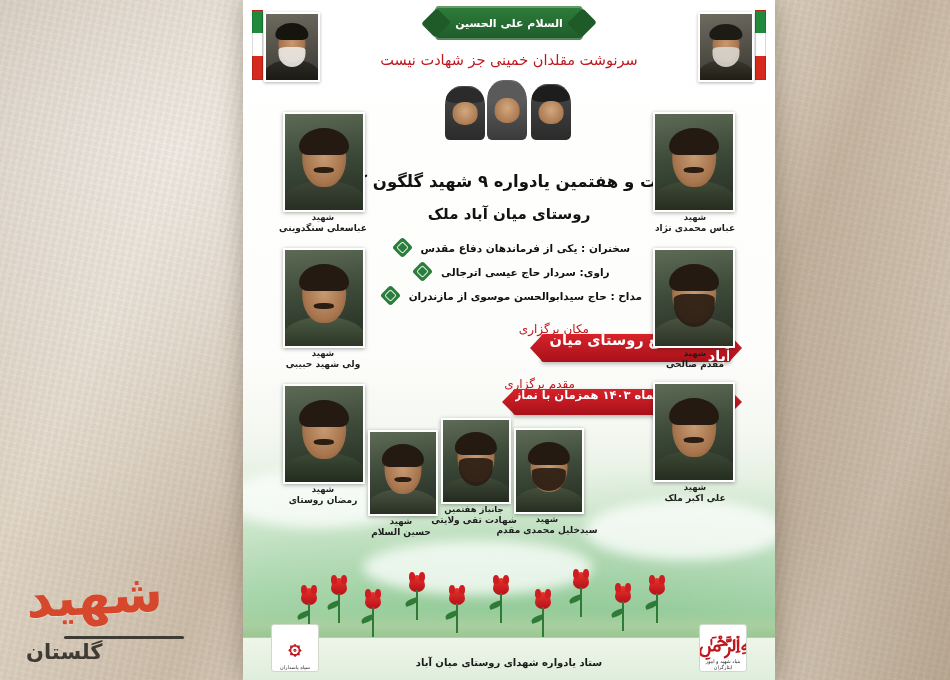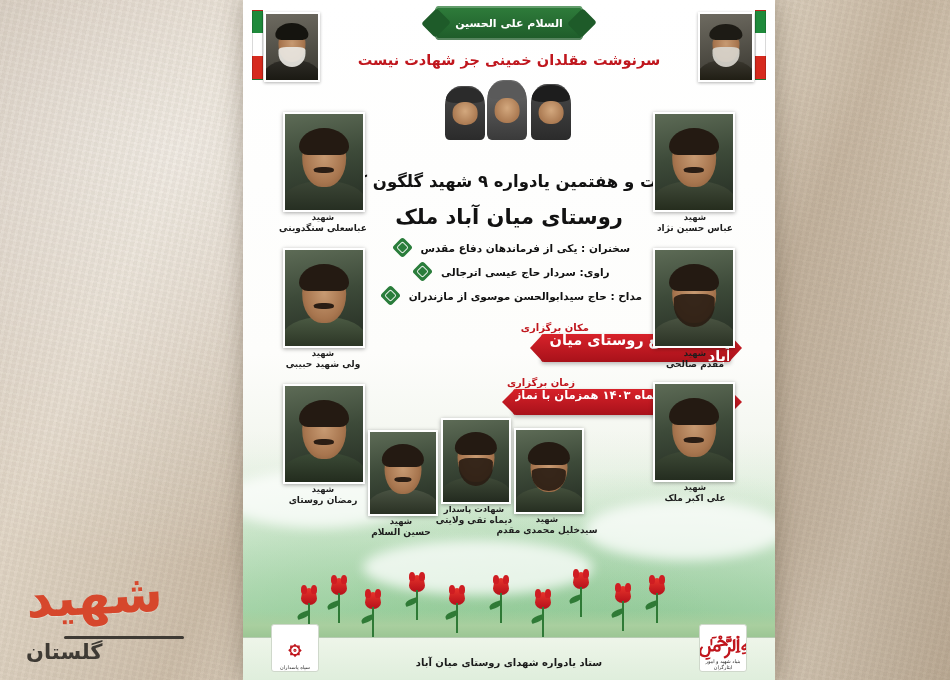--- a/index.html
+++ b/index.html
@@ -255,21 +255,21 @@
     color: #1d1d1d;
     font-size: 8.5px;
   }
 
   
   .headline {
     position: absolute;
     left: 0; right: 0;
     text-align: center;
     color: #c0161d;
-    font-weight: bold;
+    font-weight: normal;
   }
   .subline {
     position: absolute;
     left: 0; right: 0;
     text-align: center;
     color: #111;
     font-weight: bold;
   }
 
   .clergy {
@@ -351,23 +351,23 @@
     content: "";
     position: absolute;
     top: 0; bottom: 0;
     width: 13px;
     background: inherit;
   }
   .plaque::before { left: -11px; clip-path: polygon(100% 0, 100% 100%, 0 50%); }
   .plaque::after  { right: -11px; clip-path: polygon(0 0, 0 100%, 100% 50%); }
   .plaque-tag {
     position: absolute;
-    font-size: 10px;
+    font-size: 12px;
     color: #c0161d;
-    font-weight: bold;
+    font-weight: normal;
     white-space: nowrap;
   }
 
   
   .tulip {
     position: absolute;
     width: 16px;
     height: 44px;
   }
   .tulip .bulb {
@@ -518,21 +518,21 @@
           <div class="turban" style="background:#5a5a5a;"></div>
             <div class="f"></div>
         </div>
         <div class="head" style="left:88px; height:56px;">
           <div class="turban" style="background:#1d1d1d;"></div>
             <div class="f"></div>
         </div>
       </div>
 
       <div class="subline" style="top:172px; font-size:16.5px; color:#121212;">بیست و هفتمین یادواره ۹ شهید گلگون کفن</div>
-      <div class="subline" style="top:205px; font-size:21px; color:#121212;">روستای میان آباد ملک</div>
+      <div class="subline" style="top:205px; font-size:15px; color:#121212;">روستای میان آباد ملک</div>
 
       <div class="bullets" style="top:240px;">
         <div class="bullet-row">
           <span>سخنران : یکی از فرماندهان دفاع مقدس</span>
           <span class="motif"></span>
         </div>
         <div class="bullet-row">
           <span>راوی: سردار حاج عیسی اترجالی</span>
           <span class="motif"></span>
         </div>
@@ -540,21 +540,21 @@
           <span>مداح : حاج سیدابوالحسن موسوی از مازندران</span>
           <span class="motif"></span>
         </div>
       </div>
 
       <div class="plaque-tag" style="right:186px; top:322px;">مکان برگزاری</div>
       <div class="plaque" style="right:44px; top:334px; width:190px; height:28px; font-size:14.5px;">
         <span>مسجد جامع روستای میان آباد</span>
       </div>
 
-      <div class="plaque-tag" style="right:200px; top:377px;">زمان برگزاری</div>
+      <div class="plaque-tag" style="right:200px; top:377px;">مقدم برگزاری</div>
       <div class="plaque" style="right:44px; top:389px; width:218px; height:26px; font-size:11.5px;">
         <span>پنجشنبه ۲۷ دیماه ۱۴۰۳ همزمان با نماز مغرب و عشاء</span>
       </div>
 
       <div class="photo" style="left:40px; top:112px; width:78px; height:96px;">
         <div class="body"></div>
           <div class="face"></div>
           <div class="hair"></div>
           <div class="mustache"></div>
       </div>
@@ -596,22 +596,22 @@
         <span>حسین السلام</span>
       </div>
 
       <div class="photo" style="left:198px; top:418px; width:66px; height:82px;">
         <div class="body" style="background:linear-gradient(180deg,#3f4a38,#1d241a);"></div>
           <div class="face"></div>
           <div class="hair"></div>
           <div class="beard"></div>
       </div>
       <div class="caption" style="left:179px; top:504px;">
-        <span class="sh">شهادت پاسدار</span>
-        <span>دیماه تقی ولایتی</span>
+        <span class="sh">جانباز هفتمین</span>
+        <span>شهادت تقی ولایتی</span>
       </div>
 
       <div class="photo" style="left:271px; top:428px; width:66px; height:82px;">
         <div class="body" style="background:linear-gradient(180deg,#44503c,#20281c);"></div>
           <div class="face"></div>
           <div class="hair"></div>
           <div class="beard" style="height:28%;"></div>
       </div>
       <div class="caption" style="left:252px; top:514px;">
         <span class="sh">شهید</span>
@@ -641,21 +641,21 @@
       </div>
 
       <div class="photo" style="right:40px; top:112px; width:78px; height:96px;">
         <div class="body" style="background:linear-gradient(180deg,#414b3a,#202718);"></div>
           <div class="face"></div>
           <div class="hair"></div>
           <div class="mustache"></div>
       </div>
       <div class="caption" style="right:28px; top:212px;">
         <span class="sh">شهید</span>
-        <span>عباس حسین نژاد</span>
+        <span>عباس محمدی نژاد</span>
       </div>
 
       <div class="ground"></div>
 
       <div class="tulip" style="left:58px;  top:588px;">
           <div class="bulb"></div>
           <div class="stem"></div>
           <div class="leaf"></div>
         </div>
       <div class="tulip" style="left:88px;  top:578px;">

